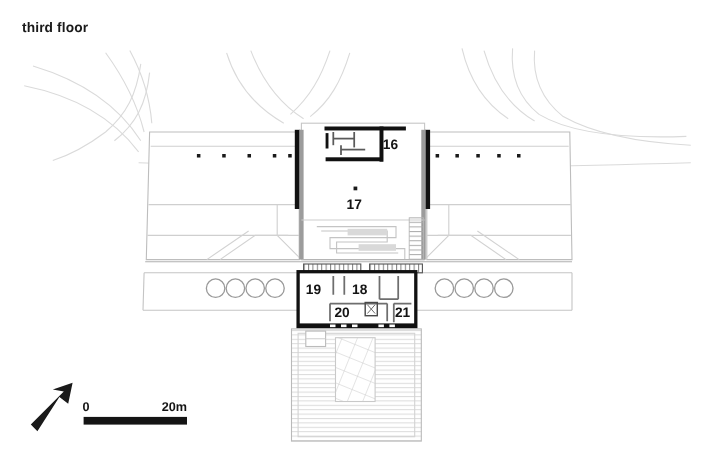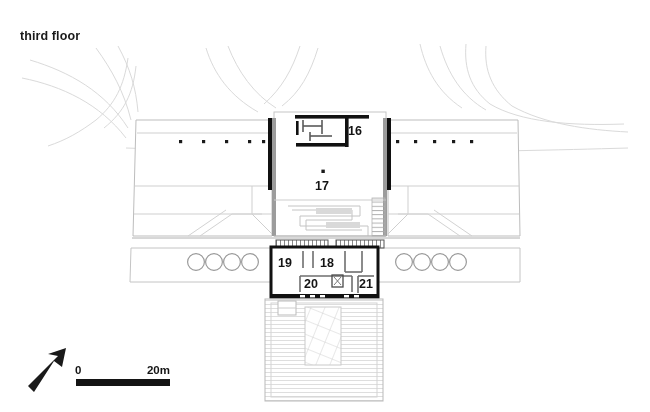--- a/index.html
+++ b/index.html
@@ -17,21 +17,21 @@
   #plan-root {
     position: absolute;
     left: 0;
     top: 0;
     width: 650px;
     height: 412px;
   }
   #title {
     position: absolute;
     left: 20px;
-    top: 29px;
+    top: 18px;
     font-family: "Liberation Sans", sans-serif;
     font-size: 12.5px;
     font-weight: bold;
     color: #1a1a1a;
     letter-spacing: 0.1px;
     white-space: nowrap;
   }
   svg { display: block; }
   .rmlabel {
     font-family: "Liberation Sans", sans-serif;

